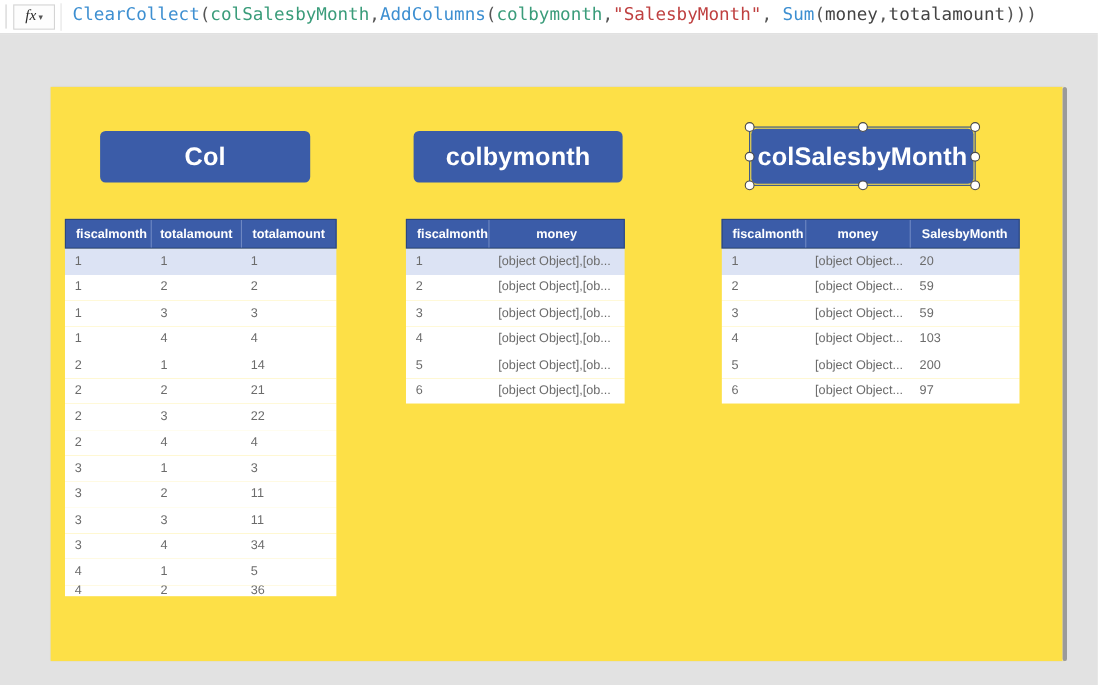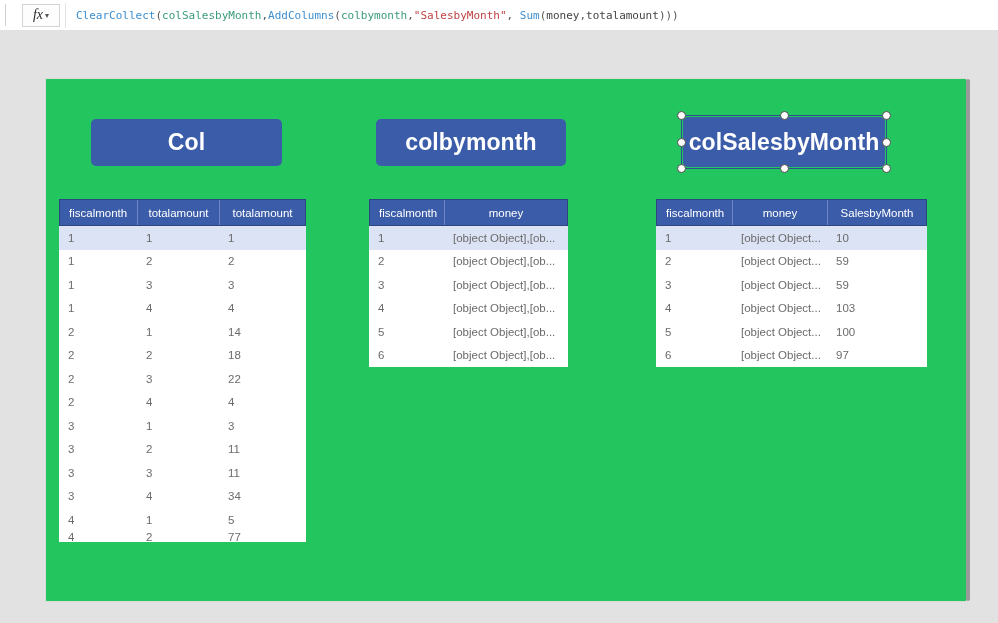--- a/index.html
+++ b/index.html
@@ -32,21 +32,21 @@
   .fb-prop-stub {
     width: 6px;
     height: 22px;
     margin-left: 0px;
     border-right: 1px solid #d0d0d0;
     box-sizing: border-box;
   }
   .fx-button {
     width: 38px;
     height: 23px;
-    margin-left: 16px;
+    margin-left: 6px;
     border: 1px solid #d4d4d4;
     background: #fdfdfd;
     box-sizing: border-box;
     display: flex;
     align-items: center;
     justify-content: center;
     gap: 2px;
     cursor: pointer;
   }
   .fx-glyph {
@@ -67,24 +67,23 @@
     height: 25px;
     margin-left: 5px;
     margin-right: 14px;
     border: 1px solid #e3e3e3;
     border-right: none;
     border-top: none;
     border-bottom: none;
     background: #ffffff;
     box-sizing: border-box;
     display: flex;
-    align-items: center;
     padding-left: 10px;
     font-family: "DejaVu Sans Mono", monospace;
-    font-size: 11px;
+    font-size: 16px;
     white-space: nowrap;
     overflow: hidden;
   }
   .tok-fn    { color: #3d8fd1; }
   .tok-ident { color: #3a9c7a; }
   .tok-plain { color: #444444; }
   .tok-str   { color: #bf4040; }
   .tok-punct { color: #555555; }
 
   
@@ -97,21 +96,21 @@
     background: #e2e2e2;
   }
 
   
   .canvas {
     position: absolute;
     left: 46px;
     top: 79px;
     width: 922px;
     height: 522px;
-    background: #22c55e;
+    background: #fde047;
     box-shadow: 0 0 2px rgba(0,0,0,0.10);
   }
   .canvas-scrollbar {
     position: absolute;
     left: 966px;
     top: 79px;
     width: 4px;
     height: 522px;
     background: #eeeeee;
   }
@@ -177,21 +176,21 @@
   .dt-header {
     display: flex;
     background: #3b5ca8;
     border: 1px solid #2b4680;
     box-sizing: border-box;
     height: 27px;
   }
   .dt-header .cell {
     color: #ffffff;
     font-size: 11.5px;
-    font-weight: 400;
+    font-weight: 700;
     display: flex;
     align-items: center;
     box-sizing: border-box;
     border-right: 1px solid #6e87c2;
     padding-left: 9px;
     overflow: hidden;
     white-space: nowrap;
   }
   .dt-header .cell:last-child { border-right: none; }
   .dt-header .cell.center { justify-content: center; padding-left: 0; }
@@ -288,21 +287,21 @@
           <div class="cell c2">4</div>
         </div>
         <div class="dt-row">
           <div class="cell c0">2</div>
           <div class="cell c1">1</div>
           <div class="cell c2">14</div>
         </div>
         <div class="dt-row">
           <div class="cell c0">2</div>
           <div class="cell c1">2</div>
-          <div class="cell c2">18</div>
+          <div class="cell c2">21</div>
         </div>
         <div class="dt-row">
           <div class="cell c0">2</div>
           <div class="cell c1">3</div>
           <div class="cell c2">22</div>
         </div>
         <div class="dt-row">
           <div class="cell c0">2</div>
           <div class="cell c1">4</div>
           <div class="cell c2">4</div>
@@ -328,21 +327,21 @@
           <div class="cell c2">34</div>
         </div>
         <div class="dt-row">
           <div class="cell c0">4</div>
           <div class="cell c1">1</div>
           <div class="cell c2">5</div>
         </div>
         <div class="dt-row clipped">
           <div class="cell c0">4</div>
           <div class="cell c1">2</div>
-          <div class="cell c2">77</div>
+          <div class="cell c2">36</div>
         </div>
       </div>
   </div>
 
   <div class="dtable" id="table-bymonth">
     <div class="dt-header">
         <div class="cell c0">fiscalmonth</div>
         <div class="cell c1 center">money</div>
       </div>
     <div class="dt-body">
@@ -376,41 +375,41 @@
   <div class="dtable" id="table-sales">
     <div class="dt-header">
         <div class="cell c0">fiscalmonth</div>
         <div class="cell c1 center">money</div>
         <div class="cell c2 center">SalesbyMonth</div>
       </div>
     <div class="dt-body">
         <div class="dt-row selected">
           <div class="cell c0">1</div>
           <div class="cell c1">[object Object...</div>
-          <div class="cell c2">10</div>
+          <div class="cell c2">20</div>
         </div>
         <div class="dt-row">
           <div class="cell c0">2</div>
           <div class="cell c1">[object Object...</div>
           <div class="cell c2">59</div>
         </div>
         <div class="dt-row">
           <div class="cell c0">3</div>
           <div class="cell c1">[object Object...</div>
           <div class="cell c2">59</div>
         </div>
         <div class="dt-row">
           <div class="cell c0">4</div>
           <div class="cell c1">[object Object...</div>
           <div class="cell c2">103</div>
         </div>
         <div class="dt-row">
           <div class="cell c0">5</div>
           <div class="cell c1">[object Object...</div>
-          <div class="cell c2">100</div>
+          <div class="cell c2">200</div>
         </div>
         <div class="dt-row">
           <div class="cell c0">6</div>
           <div class="cell c1">[object Object...</div>
           <div class="cell c2">97</div>
         </div>
       </div>
   </div>
 
 </div>

